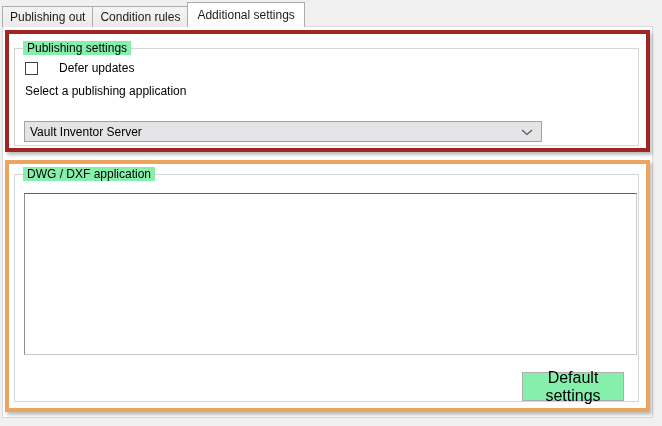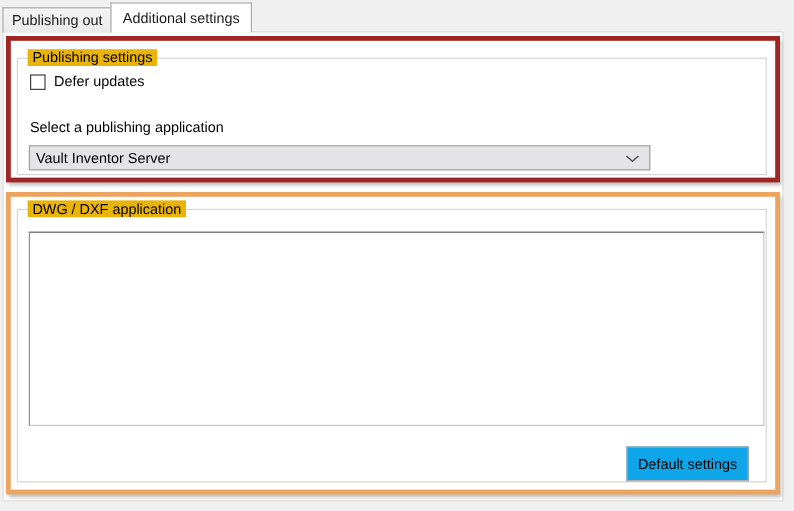--- a/index.html
+++ b/index.html
@@ -34,58 +34,59 @@
     position:absolute; box-sizing:border-box; border:4px solid #000;
     box-shadow:2px 3px 3px rgba(0,0,0,0.25); z-index:4; pointer-events:none;
     background:transparent;
   }
   #hl-red    { left:5px; top:30px;  width:645px; height:122px; }
   #hl-orange { left:5px; top:160px; width:645px; height:252px; }
 
   
   .groupbox { position:absolute; box-sizing:border-box; border:1px solid #d5d5d5; z-index:1; }
   .groupbox .legend {
-    position:absolute; top:-8px; left:8px; background:#eab308; padding:0 4px;
+    position:absolute; top:-8px; left:8px; background:#86efac; padding:0 4px;
     white-space:nowrap;
     text-align:center;
   }
   #group-pub { left:14px; top:48px;  width:625px; height:98px;  }
   #group-dwg { left:14px; top:174px; width:625px; height:228px; }
 
   
-  .checkbox-row { position:absolute; left:25px; top:61px; display:flex; align-items:center; gap:7px; z-index:2; cursor:default; }
+  .checkbox-row { position:absolute; left:25px; top:61px; display:flex; align-items:center; gap:21px; z-index:2; cursor:default; }
   .cb { width:13px; height:13px; box-sizing:border-box; border:1px solid #424242; background:#fff; }
 
-  #select-label { position:absolute; left:25px; top:99px; z-index:2; }
+  #select-label { position:absolute; left:25px; top:84px; z-index:2; }
 
   .combo {
     position:absolute; left:24px; top:121px; width:518px; height:21px; z-index:2;
     box-sizing:border-box; background:#e4e4e6; border:1px solid #a2a2a2;
     display:flex; align-items:center; padding:0 26px 0 5px; cursor:default;
   }
   .combo .chev { position:absolute; right:8px; top:7px; line-height:0; }
 
   
   .listbox {
     position:absolute; left:24px; top:193px; width:613px; height:162px; z-index:2;
     box-sizing:border-box; background:#fff;
     border:1px solid; border-color:#5f5f5f #c9c9c9 #c9c9c9 #8f8f8f;
   }
   .default-btn {
     position:absolute; left:522px; top:372px; width:102px; height:29px; z-index:2;
-    box-sizing:border-box; background:#0ea5e9; border:1px solid #adadad;
-    font-family:"Liberation Sans", sans-serif; font-size:12px; color:#000;
+    box-sizing:border-box; background:#86efac; border:1px solid #adadad;
+    font-family:"Liberation Sans", sans-serif; font-size:16px; color:#000;
     display:flex; align-items:center; justify-content:center; cursor:default;
   }
 </style>
 </head>
 <body>
 
 <div class="tabstrip">
   <div class="tab">Publishing out</div>
+  <div class="tab">Condition rules</div>
   <div class="tab active">Additional settings</div>
 </div>
 
 <div class="panel"></div>
 
 <div class="groupbox" id="group-pub">
   <span class="legend">Publishing settings</span>
 </div>
 
 <div class="checkbox-row">

